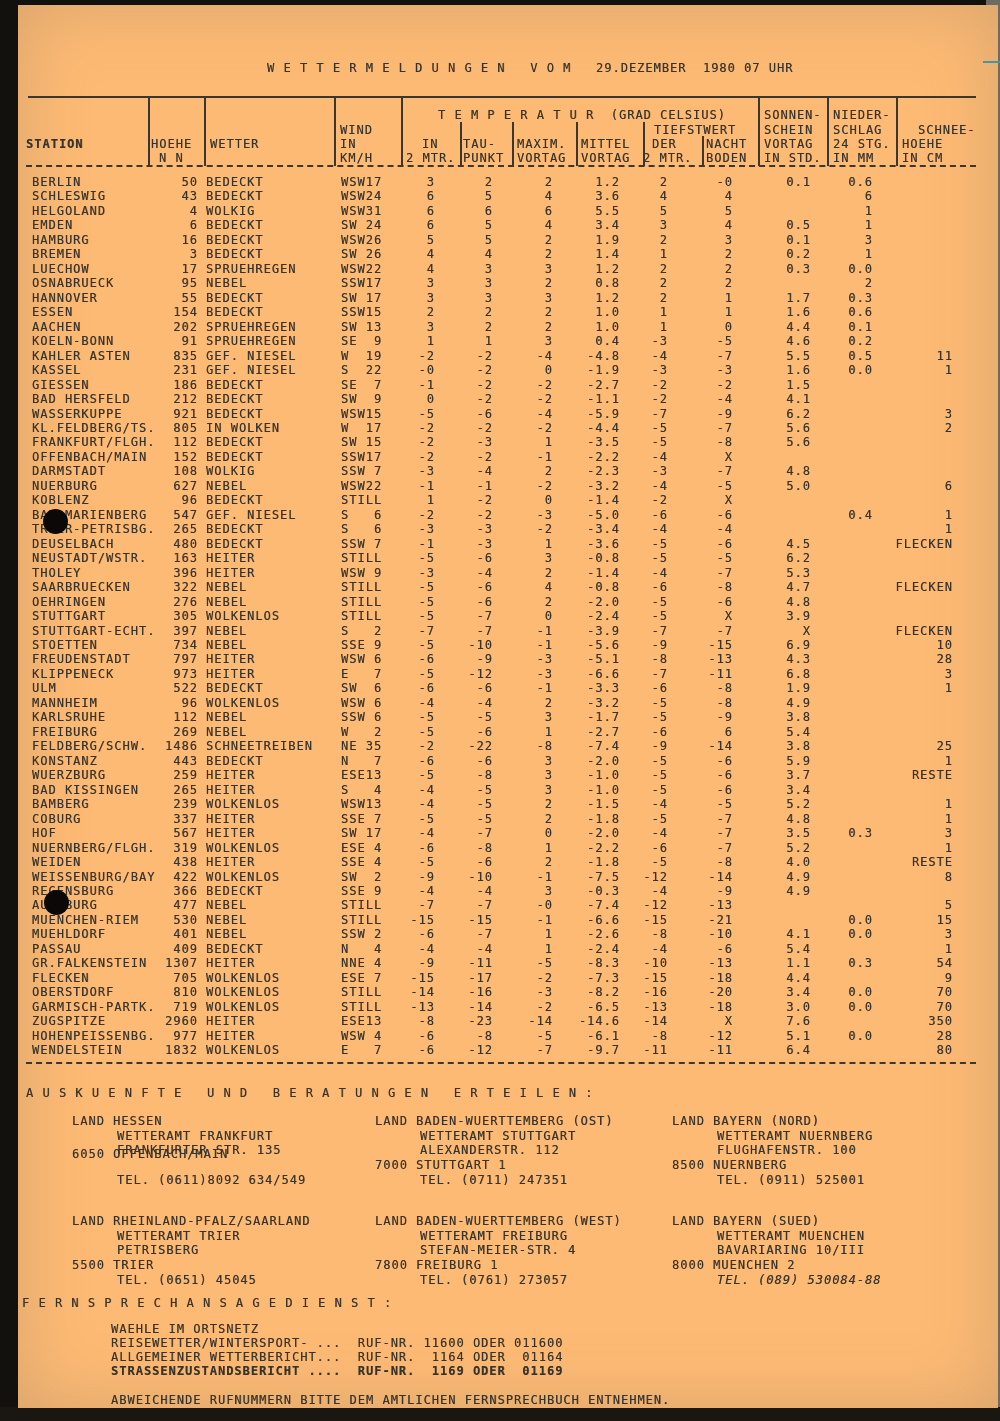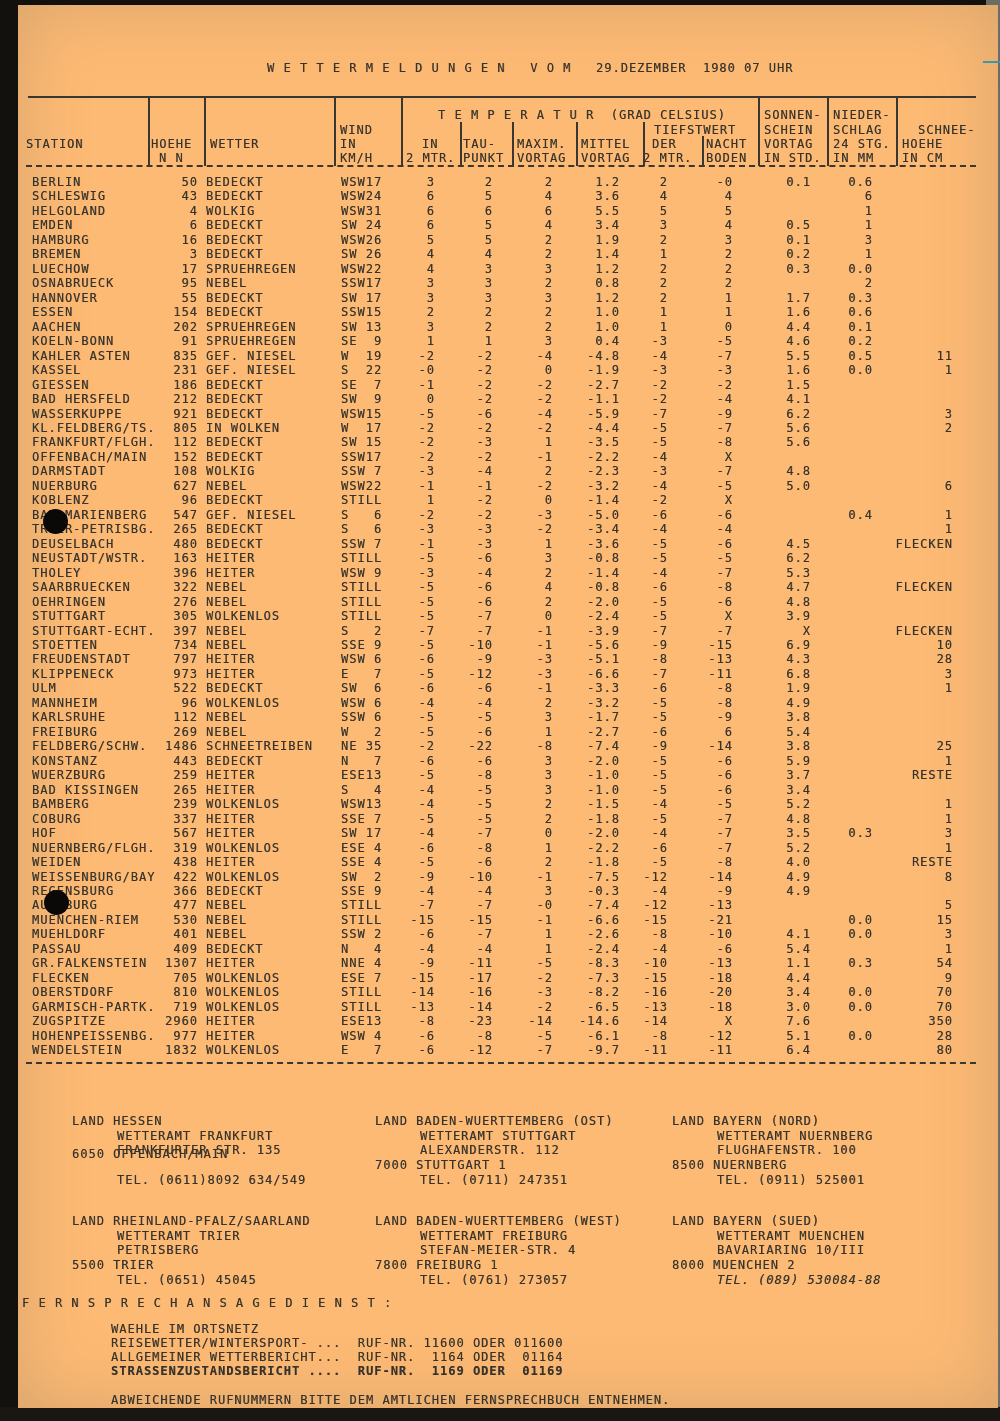--- a/index.html
+++ b/index.html
@@ -48,21 +48,21 @@
 
     <div class="t" style="left:249px;top:57px;">W E T T E R M E L D U N G E N   V O M   29.DEZEMBER  1980 07 UHR</div>
     <div id="teal-line"></div>
     <div id="teal-cap"></div>
 
     <div id="rule-top"></div>
     <div id="rule-mid"></div>
     <div id="rule-bottom"></div>
 
     <div>
-      <div class="t" style="left:8px;top:133px;">STATION</div>
+      <div class="t" style="left:8px;top:133px;font-weight:bold;">STATION</div>
       <div class="t" style="left:133px;top:133px;">HOEHE</div>
       <div class="t" style="left:141px;top:147px;">N N</div>
       <div class="t" style="left:192px;top:133px;">WETTER</div>
       <div class="t" style="left:322px;top:119px;">WIND</div>
       <div class="t" style="left:322px;top:133px;">IN</div>
       <div class="t" style="left:322px;top:147px;">KM/H</div>
       <div class="t" style="left:420px;top:104px;">T E M P E R A T U R  (GRAD CELSIUS)</div>
       <div class="t" style="left:636px;top:119px;">TIEFSTWERT</div>
       <div class="t" style="left:404px;top:133px;">IN</div>
       <div class="t" style="left:388px;top:147px;">2 MTR.</div>
@@ -1014,20 +1014,21 @@
           <div class="cell c-max-vortag">-7</div>
           <div class="cell c-mittel-vortag">-9.7</div>
           <div class="cell c-tiefst-2m">-11</div>
           <div class="cell c-tiefst-boden">-11</div>
           <div class="cell c-sonnenschein">6.4</div>
           <div class="cell c-niederschlag"></div>
           <div class="cell c-schneehoehe">80</div>
         </div>
       </div>
 
+    <div class="t" style="left:8px;top:1082px;">A U S K U E N F T E   U N D   B E R A T U N G E N   E R T E I L E N :</div>
     <div id="offices">
         <div class="t" style="left: 54px; top: 1110px;">LAND HESSEN</div>
         <div class="t" style="left: 99px; top: 1124.7px;">WETTERAMT FRANKFURT</div>
         <div class="t" style="left: 99px; top: 1139.4px;">FRANKFURTER STR. 135</div>
         <div class="t" style="left: 54px; top: 1143px;">6050 OFFENBACH/MAIN</div>
         <div class="t" style="left: 99px; top: 1168.8px;">TEL. (0611)8092 634/549</div>
         <div class="t" style="left: 357px; top: 1110px;">LAND BADEN-WUERTTEMBERG (OST)</div>
         <div class="t" style="left: 402px; top: 1124.7px;">WETTERAMT STUTTGART</div>
         <div class="t" style="left: 402px; top: 1139.4px;">ALEXANDERSTR. 112</div>
         <div class="t" style="left: 357px; top: 1154.1px;">7000 STUTTGART 1</div>

